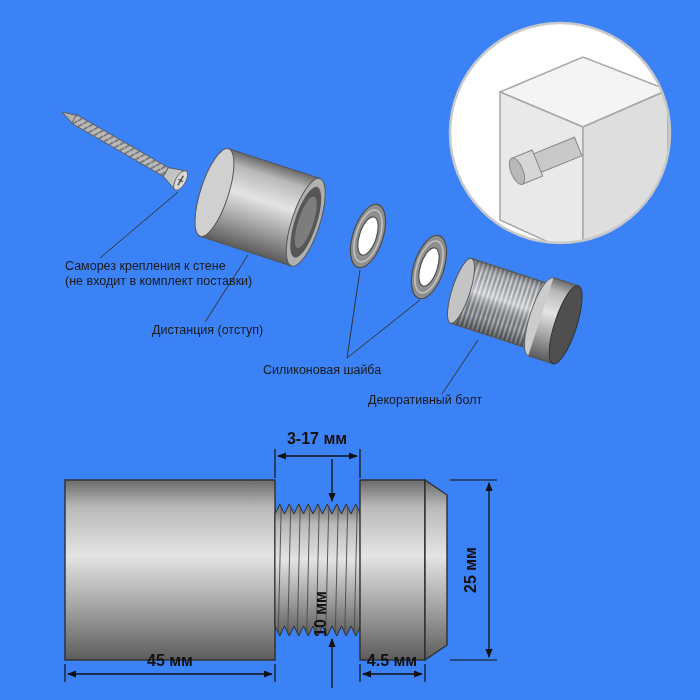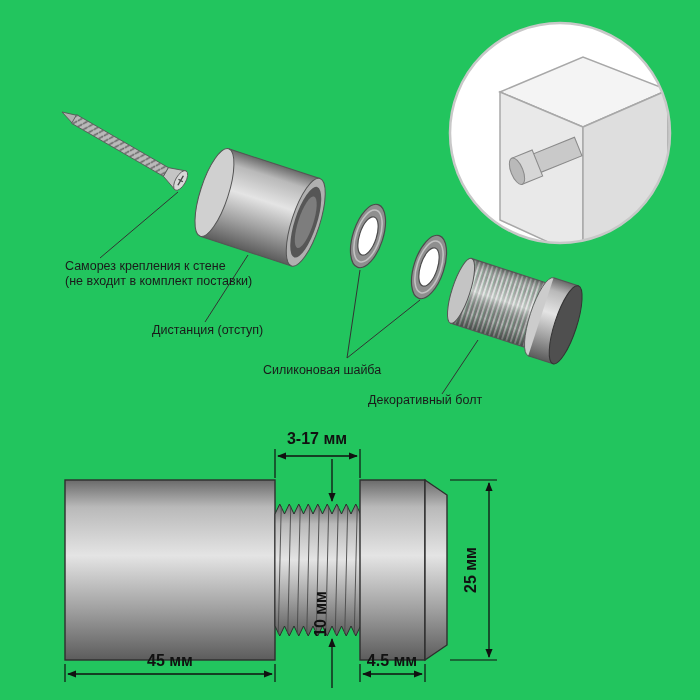--- a/index.html
+++ b/index.html
@@ -1,17 +1,17 @@
 <!DOCTYPE html>
 <html><head>
 <meta charset="utf-8">
 <style>
   html,body{margin:0;padding:0;background:#ffffff;}
   .stage{
-    position:relative;width:700px;height:700px;background:#22c55e;
+    position:relative;width:700px;height:700px;background:#3b82f6;
     font-family:"Liberation Sans",sans-serif;overflow:hidden;
   }
   svg{display:block;}
   .lbl{font-size:12.5px;fill:#1a1a1a;}
   .dim{font-size:16px;font-weight:bold;fill:#111111;}
 </style>
 </head>
 <body>
 
 <div class="stage">

